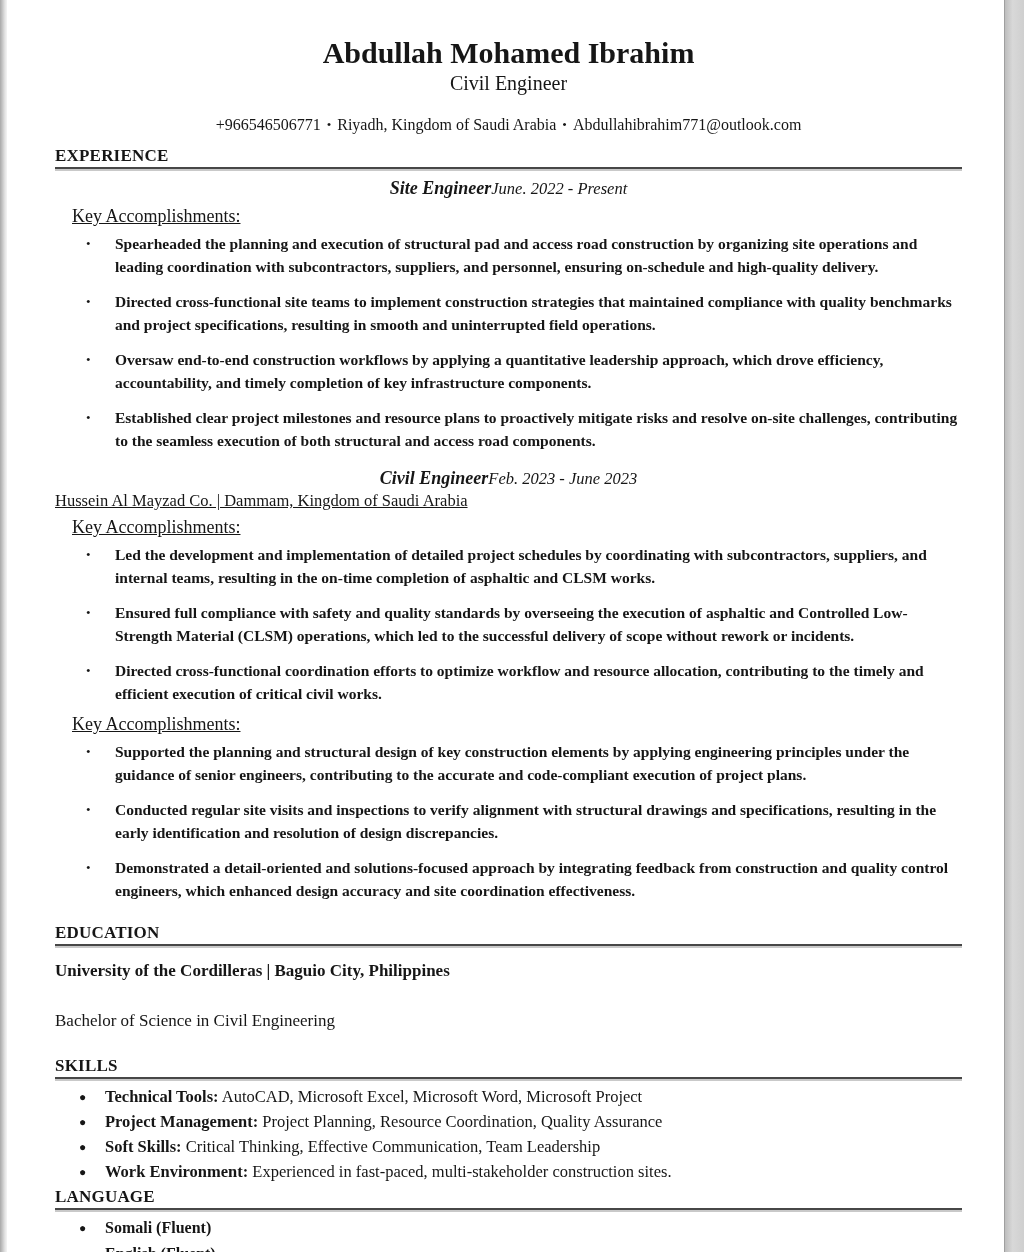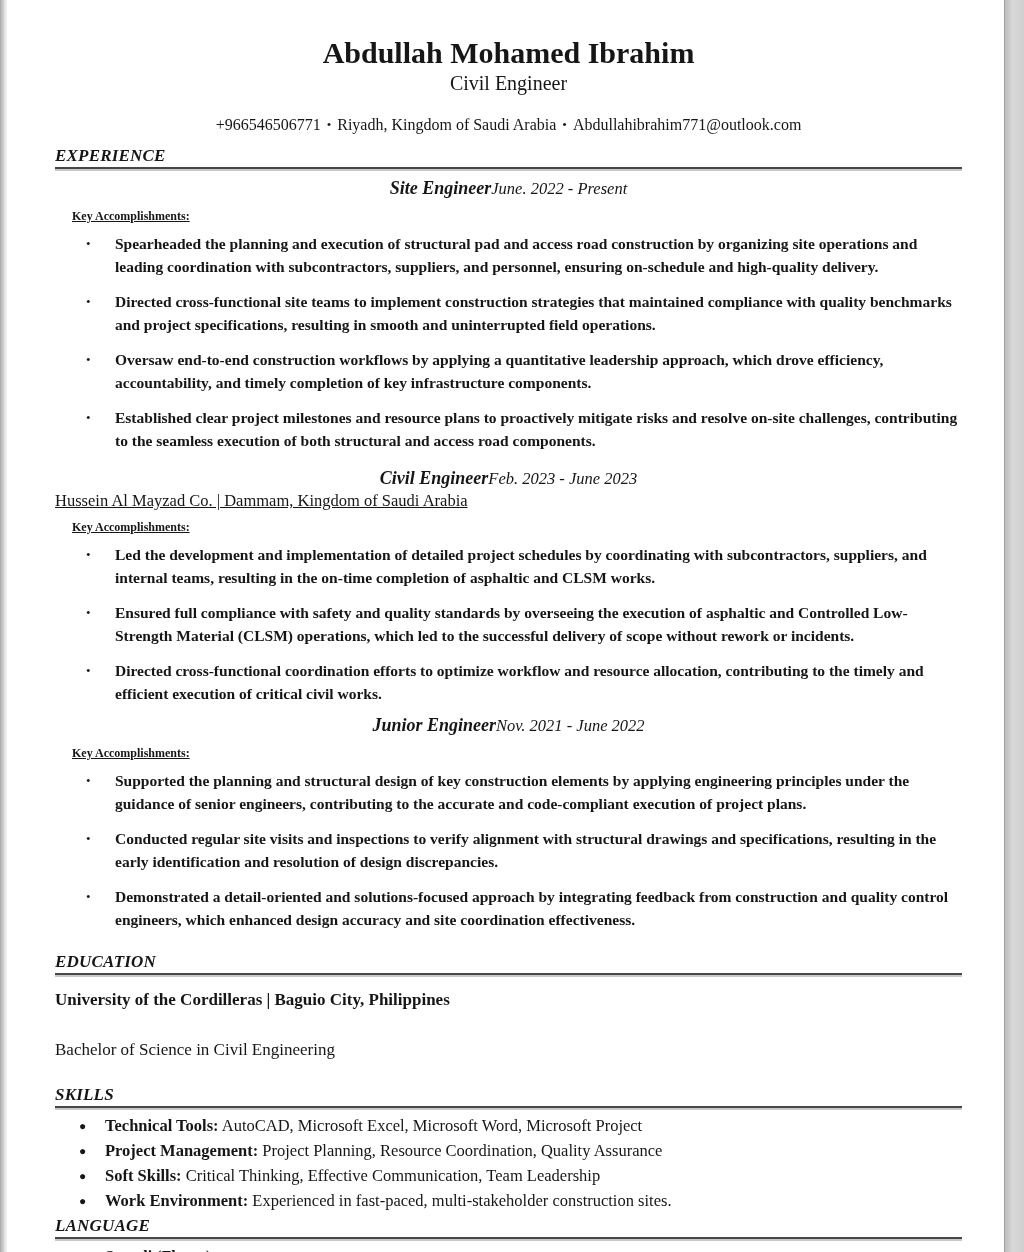--- a/index.html
+++ b/index.html
@@ -26,29 +26,29 @@
     background: #fff;
     box-sizing: border-box;
     padding: 36px 42px 0 48px;
   }
   
   .name { text-align: center; font-size: 30px; font-weight: bold; line-height: 34px; }
   .role { text-align: center; font-size: 20px; line-height: 25px; margin-top: 1px; }
   .contact { text-align: center; font-size: 16px; line-height: 20px; margin-top: 19px; }
   .contact .sep { display: inline-block; margin: 0 6px; font-size: 13px; vertical-align: 1px; }
   
-  .sec-heading { font-size: 17px; font-weight: bold; line-height: 20px; letter-spacing: 0.2px; font-style: italic; }
+  .sec-heading { font-size: 17px; font-weight: bold; line-height: 20px; letter-spacing: 0.2px; }
   .rule { height: 2px; background: #474747; border-bottom: 2px solid #c9c9c9; margin-top: 1px; }
   .experience-sec { margin-top: 11px; }
   
   .job-head { display: flex; justify-content: center; align-items: baseline; font-style: italic; }
   .job-title { font-size: 18px; font-weight: bold; line-height: 22px; }
   .job-dates { font-size: 16.5px; line-height: 22px; }
   .job-company { font-size: 16.5px; line-height: 21px; text-decoration: underline; }
-  .key-label { font-size: 12px; line-height: 21px; text-decoration: underline; margin: 6px 0 5px 17px; font-weight: bold; }
+  .key-label { font-size: 18px; line-height: 21px; text-decoration: underline; margin: 6px 0 5px 17px; }
   ul.accomplishments { list-style: none; margin: 0; padding: 0; }
   ul.accomplishments li { display: flex; font-size: 15.5px; font-weight: bold; line-height: 23px; margin-bottom: 12px; }
   ul.accomplishments li:last-child { margin-bottom: 0; }
   ul.accomplishments .marker { flex: none; width: 60px; padding-left: 31px; box-sizing: border-box; font-size: 13px; font-weight: normal; }
   ul.accomplishments .txt { flex: 1; }
   .job0 { margin-top: 6px; }
   .job1 { margin-top: 15px; }
   .job2 { margin-top: 9px; }
   
   .education-sec { margin-top: 21px; }
@@ -126,24 +126,20 @@
             <span class="txt">Ensured full compliance with safety and quality standards by overseeing the execution of asphaltic and Controlled Low-Strength Material (CLSM) operations, which led to the successful delivery of scope without rework or incidents.</span>
           </li>
         <li>
             <span class="marker">•</span>
             <span class="txt">Directed cross-functional coordination efforts to optimize workflow and resource allocation, contributing to the timely and efficient execution of critical civil works.</span>
           </li>
       </ul>
     </div>
 
     <div class="job job2">
-      <div class="job-head">
-        <span class="job-title">Junior Engineer</span>
-        <span class="job-dates">Nov. 2021 - June 2022</span>
-      </div>
       <div class="key-label">Key Accomplishments:</div>
       <ul class="accomplishments">
         <li>
             <span class="marker">•</span>
             <span class="txt">Supported the planning and structural design of key construction elements by applying engineering principles under the guidance of senior engineers, contributing to the accurate and code-compliant execution of project plans.</span>
           </li>
         <li>
             <span class="marker">•</span>
             <span class="txt">Conducted regular site visits and inspections to verify alignment with structural drawings and specifications, resulting in the early identification and resolution of design discrepancies.</span>
           </li>

